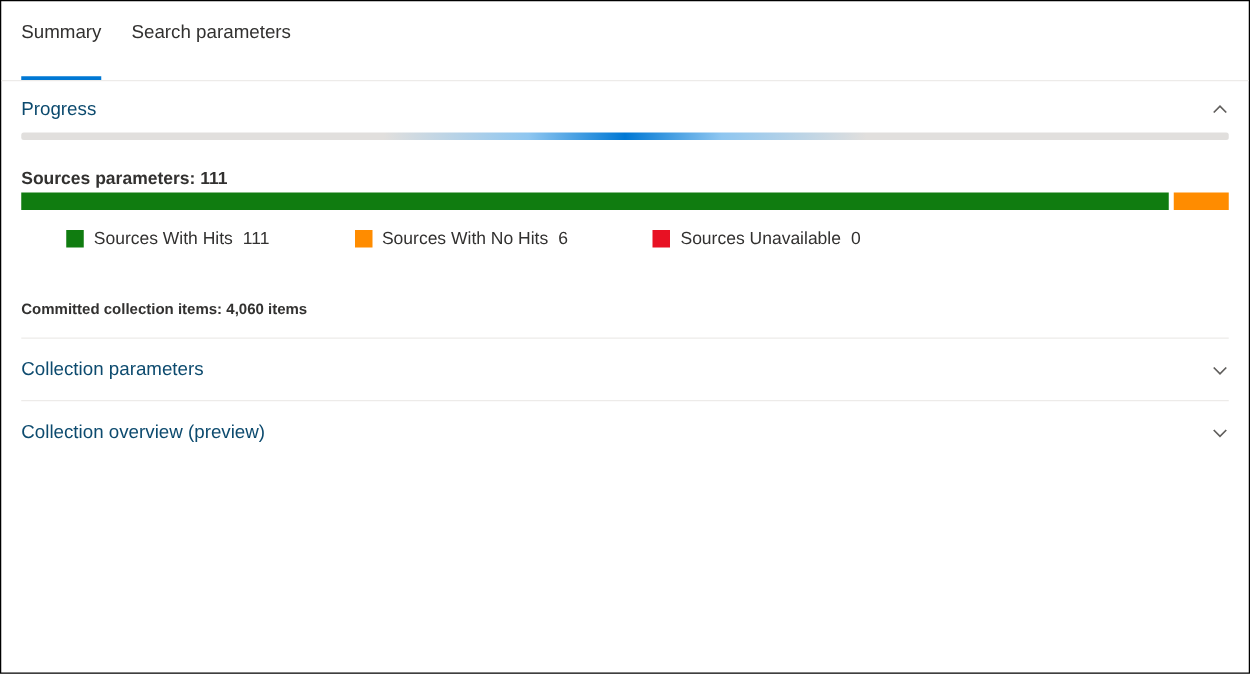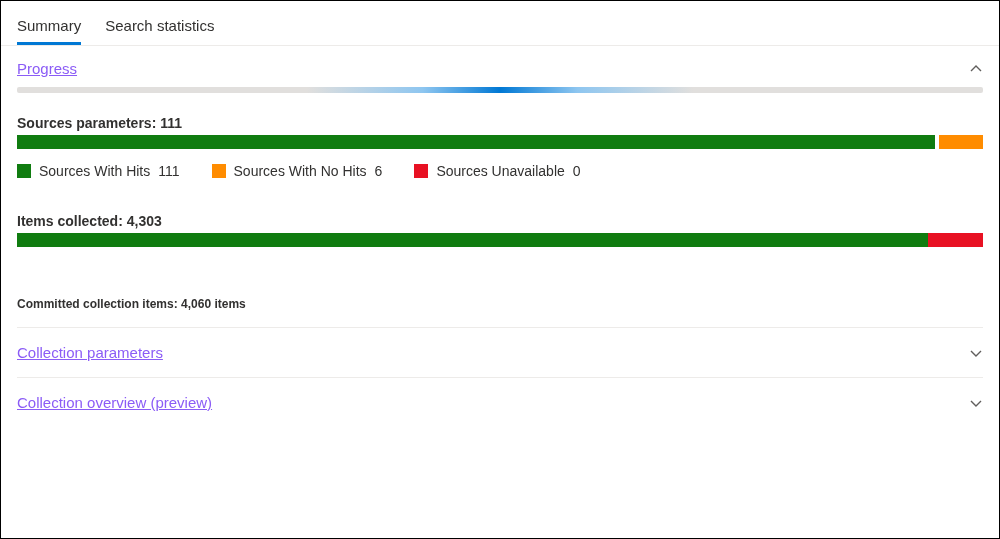--- a/index.html
+++ b/index.html
@@ -13,43 +13,42 @@
       border: 1px solid #000;
       overflow: hidden;
     }
     .tabs {
       display: flex;
       padding: 10px 16px 0 16px;
       border-bottom: 1px solid #edebe9;
       gap: 24px;
     }
     .tab {
-      padding: 6px 0 8px 0;
+      padding: 6px 0 27px 0;
       cursor: pointer;
       font-size: 15px;
       color: #323130;
       border-bottom: 3px solid transparent;
     }
     .tab.active {
       border-bottom: 3px solid #0078d4;
       font-weight: 400;
     }
     .content { padding: 0 16px; }
 
     .section-header {
       display: flex;
       justify-content: space-between;
       align-items: center;
       padding: 14px 0 10px 0;
       cursor: pointer;
     }
     .section-header .title {
       font-size: 15px;
-      color: #8b5cf6;
-      text-decoration: underline;
+      color: #0c4a6e;
     }
     .chevron {
       width: 14px;
       height: 14px;
       display: inline-block;
     }
     .chevron svg { display:block; }
 
     .status-line {
       padding-bottom: 6px;
@@ -85,42 +84,42 @@
     .seg-red { background: #e81123; }
     .gap { width: 4px; background: transparent; flex: 0 0 4px; }
 
     .legend {
       display: flex;
       gap: 32px;
       font-size: 14px;
       color: #323130;
       margin-bottom: 34px;
     }
-    .legend-item { display: flex; align-items: center; gap: 8px; }
+    .legend-item { display: flex; align-items: flex-end; gap: 8px; margin-left: 36px; }
     .swatch { width: 14px; height: 14px; display: inline-block; }
 
     .items-section { margin-bottom: 42px; }
 
     .committed {
       font-size: 12px;
       font-weight: 600;
       padding: 8px 0 16px 0;
     }
 
     .accordion {
       border-top: 1px solid #edebe9;
     }
     .accordion .section-header { padding: 16px 0; }
   </style>
 </head>
 <body>
 
 <div class="tabs">
   <div class="tab active">Summary</div>
-  <div class="tab">Search statistics</div>
+  <div class="tab">Search parameters</div>
 </div>
 
 <div class="content">
 
   <div class="section-header">
     <span class="title">Progress</span>
     <span class="chevron">
       <svg viewBox="0 0 14 14">
           <path d="M2 9 L7 4 L12 9" stroke="#605e5c" stroke-width="1.4" fill="none"></path>
         </svg>
@@ -150,30 +149,20 @@
       <span>Sources With No Hits</span>
       <span>6</span>
     </div>
     <div class="legend-item">
       <span class="swatch seg-red"></span>
       <span>Sources Unavailable</span>
       <span>0</span>
     </div>
   </div>
 
-  <div class="items-section">
-    <div class="metric-label">
-      <span>Items collected:</span>
-      <span>4,303</span>
-    </div>
-    <div class="stacked-bar">
-      <div class="seg-green" style="flex:4060"></div>
-      <div class="seg-red" style="flex:243"></div>
-    </div>
-  </div>
 
   <div class="committed">
     <span>Committed collection items:</span>
     <span>4,060 items</span>
   </div>
 
   <div class="accordion">
     <div class="section-header">
       <span class="title">Collection parameters</span>
       <span class="chevron">

